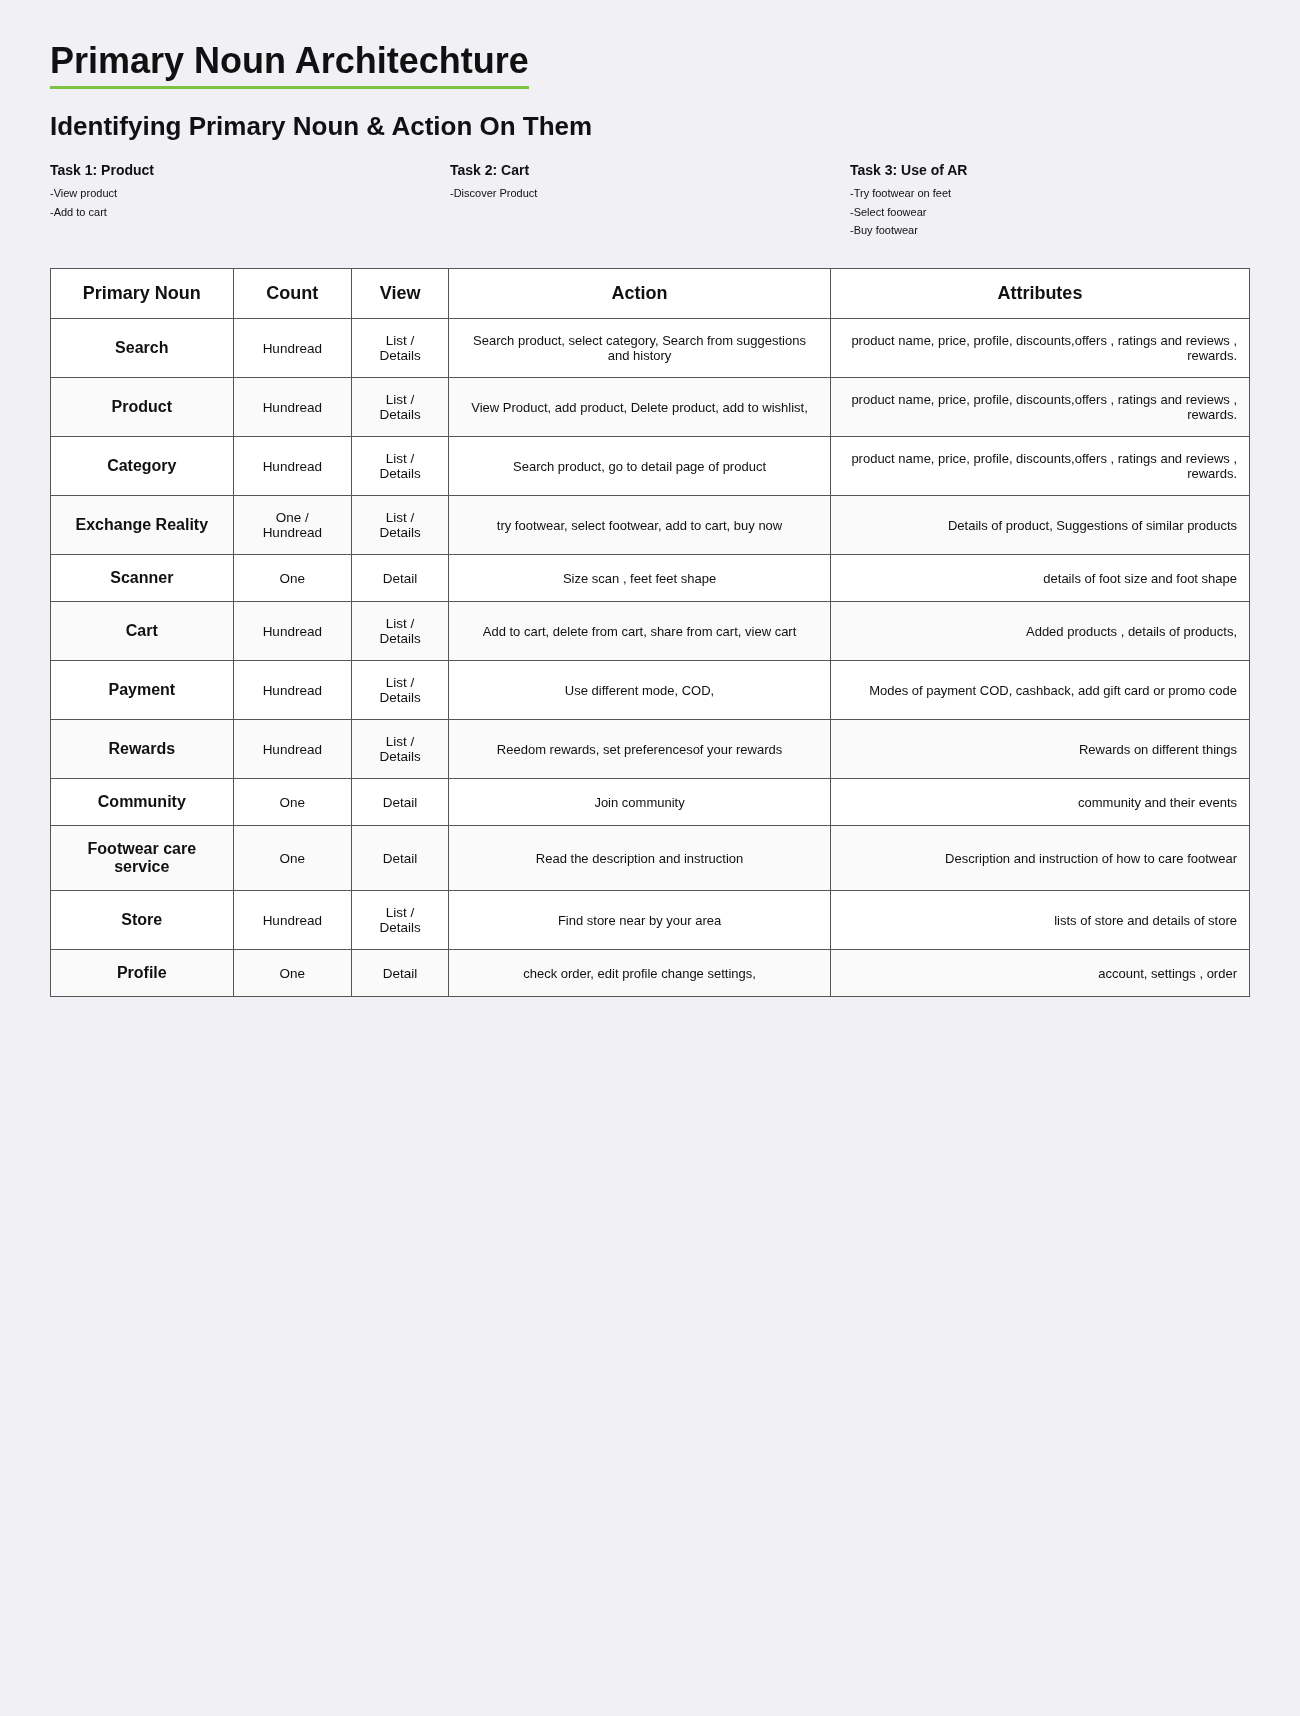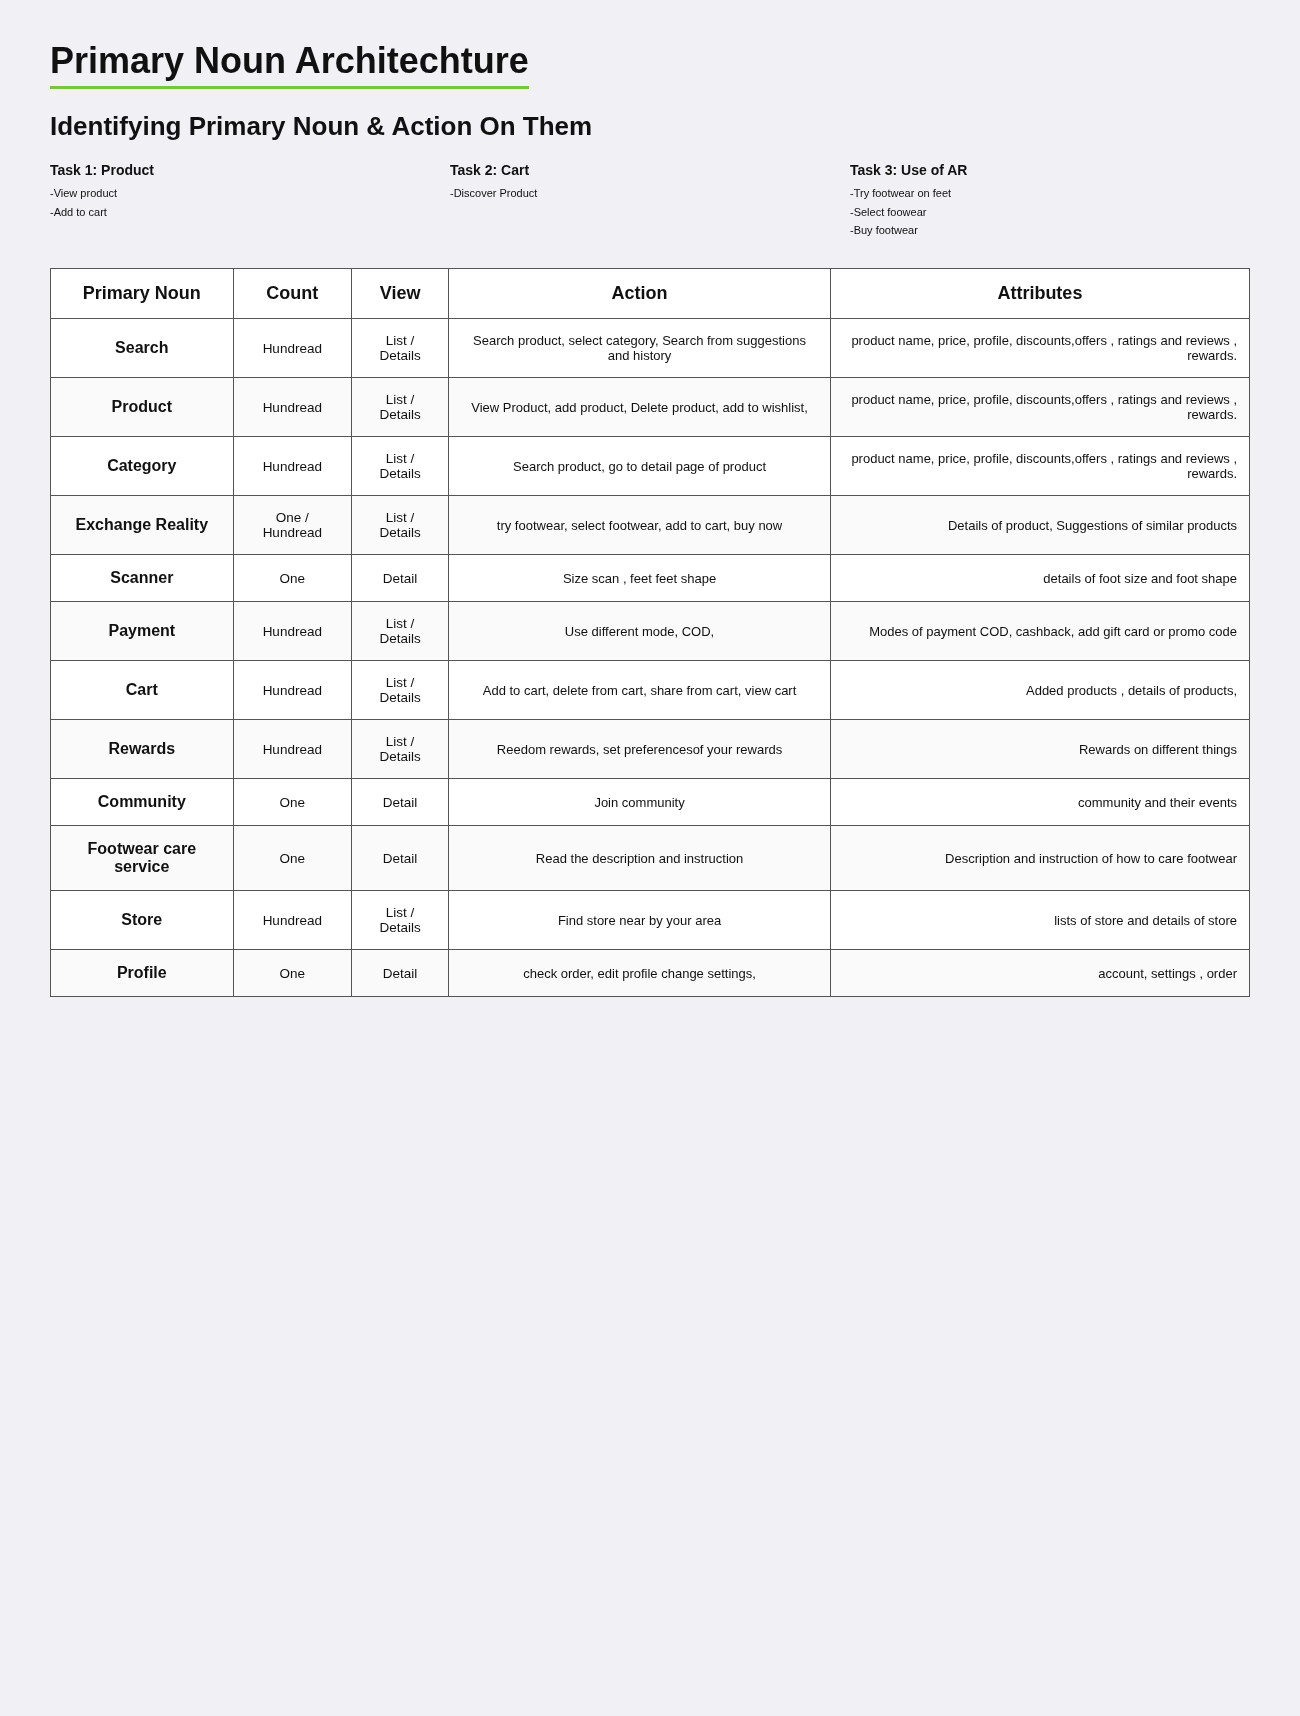--- a/index.html
+++ b/index.html
@@ -154,34 +154,34 @@
         <td class="attributes">Details of product, Suggestions of similar products</td>
       </tr>
       <tr>
         <td class="primary-noun">Scanner</td>
         <td>One</td>
         <td>Detail</td>
         <td class="action-cell">Size scan , feet feet shape</td>
         <td class="attributes">details of foot size and foot shape</td>
       </tr>
       <tr>
+        <td class="primary-noun">Cart</td>
+        <td>Hundread</td>
+        <td>List / Details</td>
+        <td class="action-cell">Add to cart, delete from cart, share from cart, view cart</td>
+        <td class="attributes">Added products , details of products,</td>
+      </tr>
+      <tr>
         <td class="primary-noun">Payment</td>
         <td>Hundread</td>
         <td>List / Details</td>
         <td class="action-cell">Use different mode, COD,</td>
         <td class="attributes">Modes of payment COD, cashback, add gift card or promo code</td>
       </tr>
       <tr>
-        <td class="primary-noun">Cart</td>
-        <td>Hundread</td>
-        <td>List / Details</td>
-        <td class="action-cell">Add to cart, delete from cart, share from cart, view cart</td>
-        <td class="attributes">Added products , details of products,</td>
-      </tr>
-      <tr>
         <td class="primary-noun">Rewards</td>
         <td>Hundread</td>
         <td>List / Details</td>
         <td class="action-cell">Reedom rewards, set preferencesof your rewards</td>
         <td class="attributes">Rewards on different things</td>
       </tr>
       <tr>
         <td class="primary-noun">Community</td>
         <td>One</td>
         <td>Detail</td>

